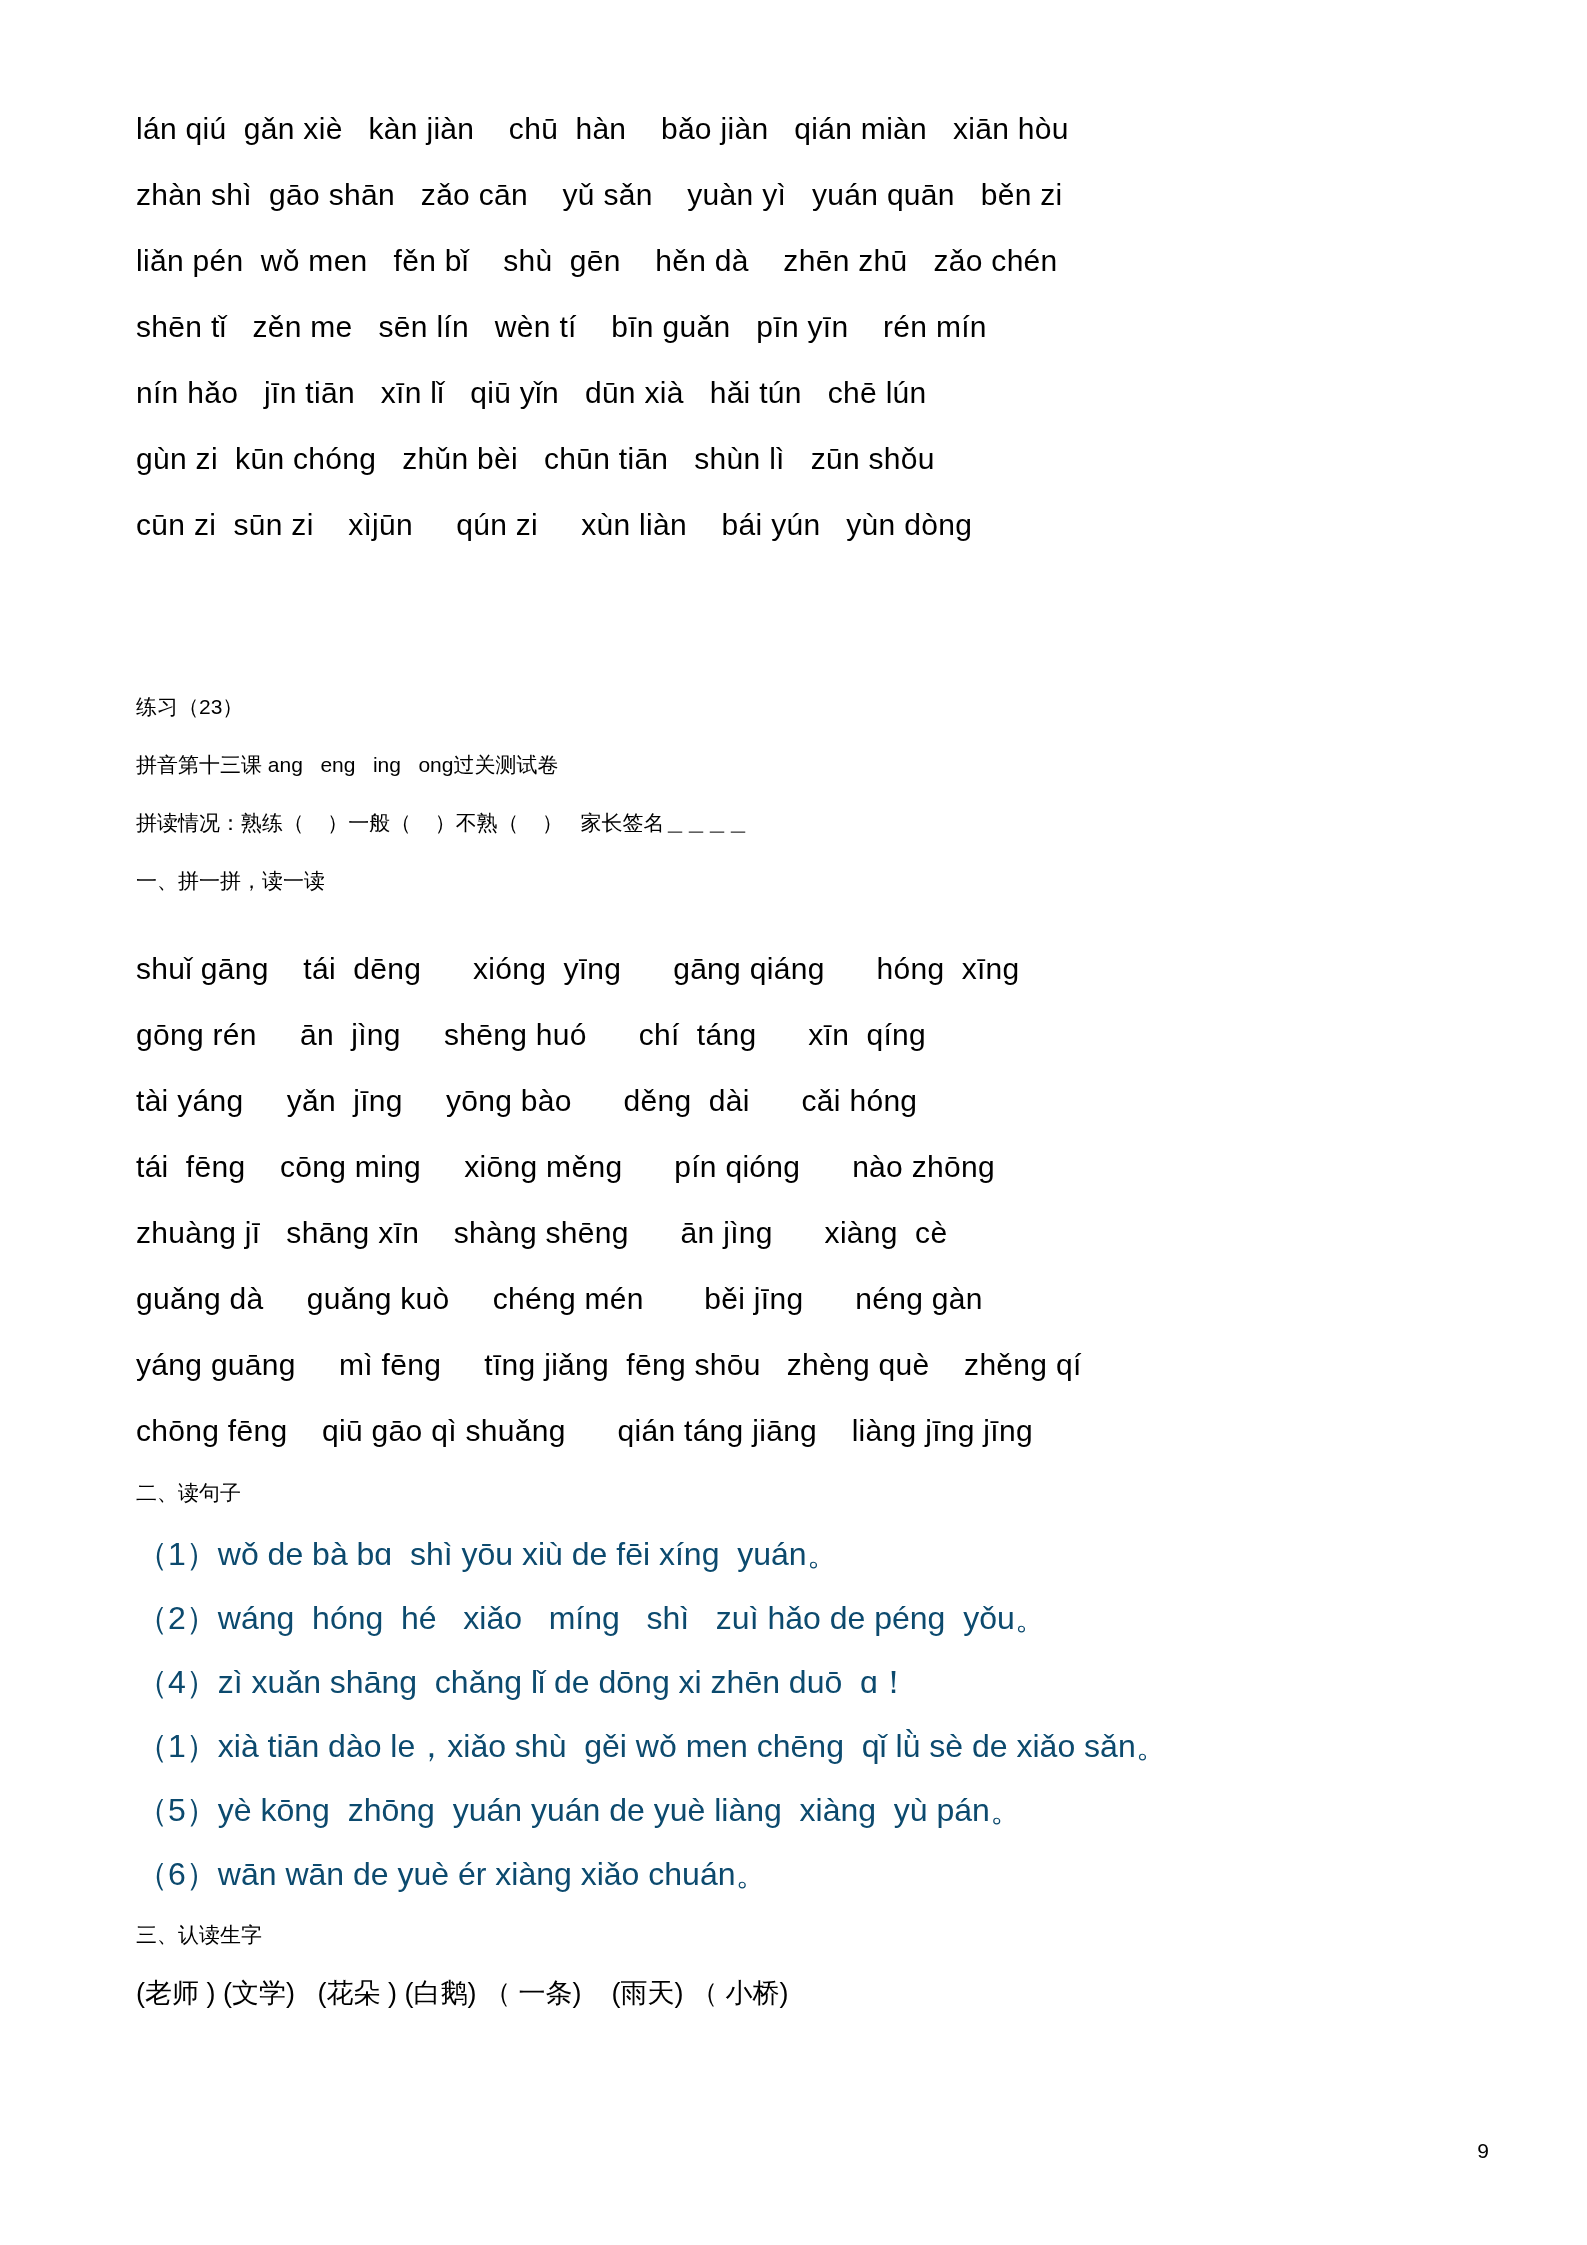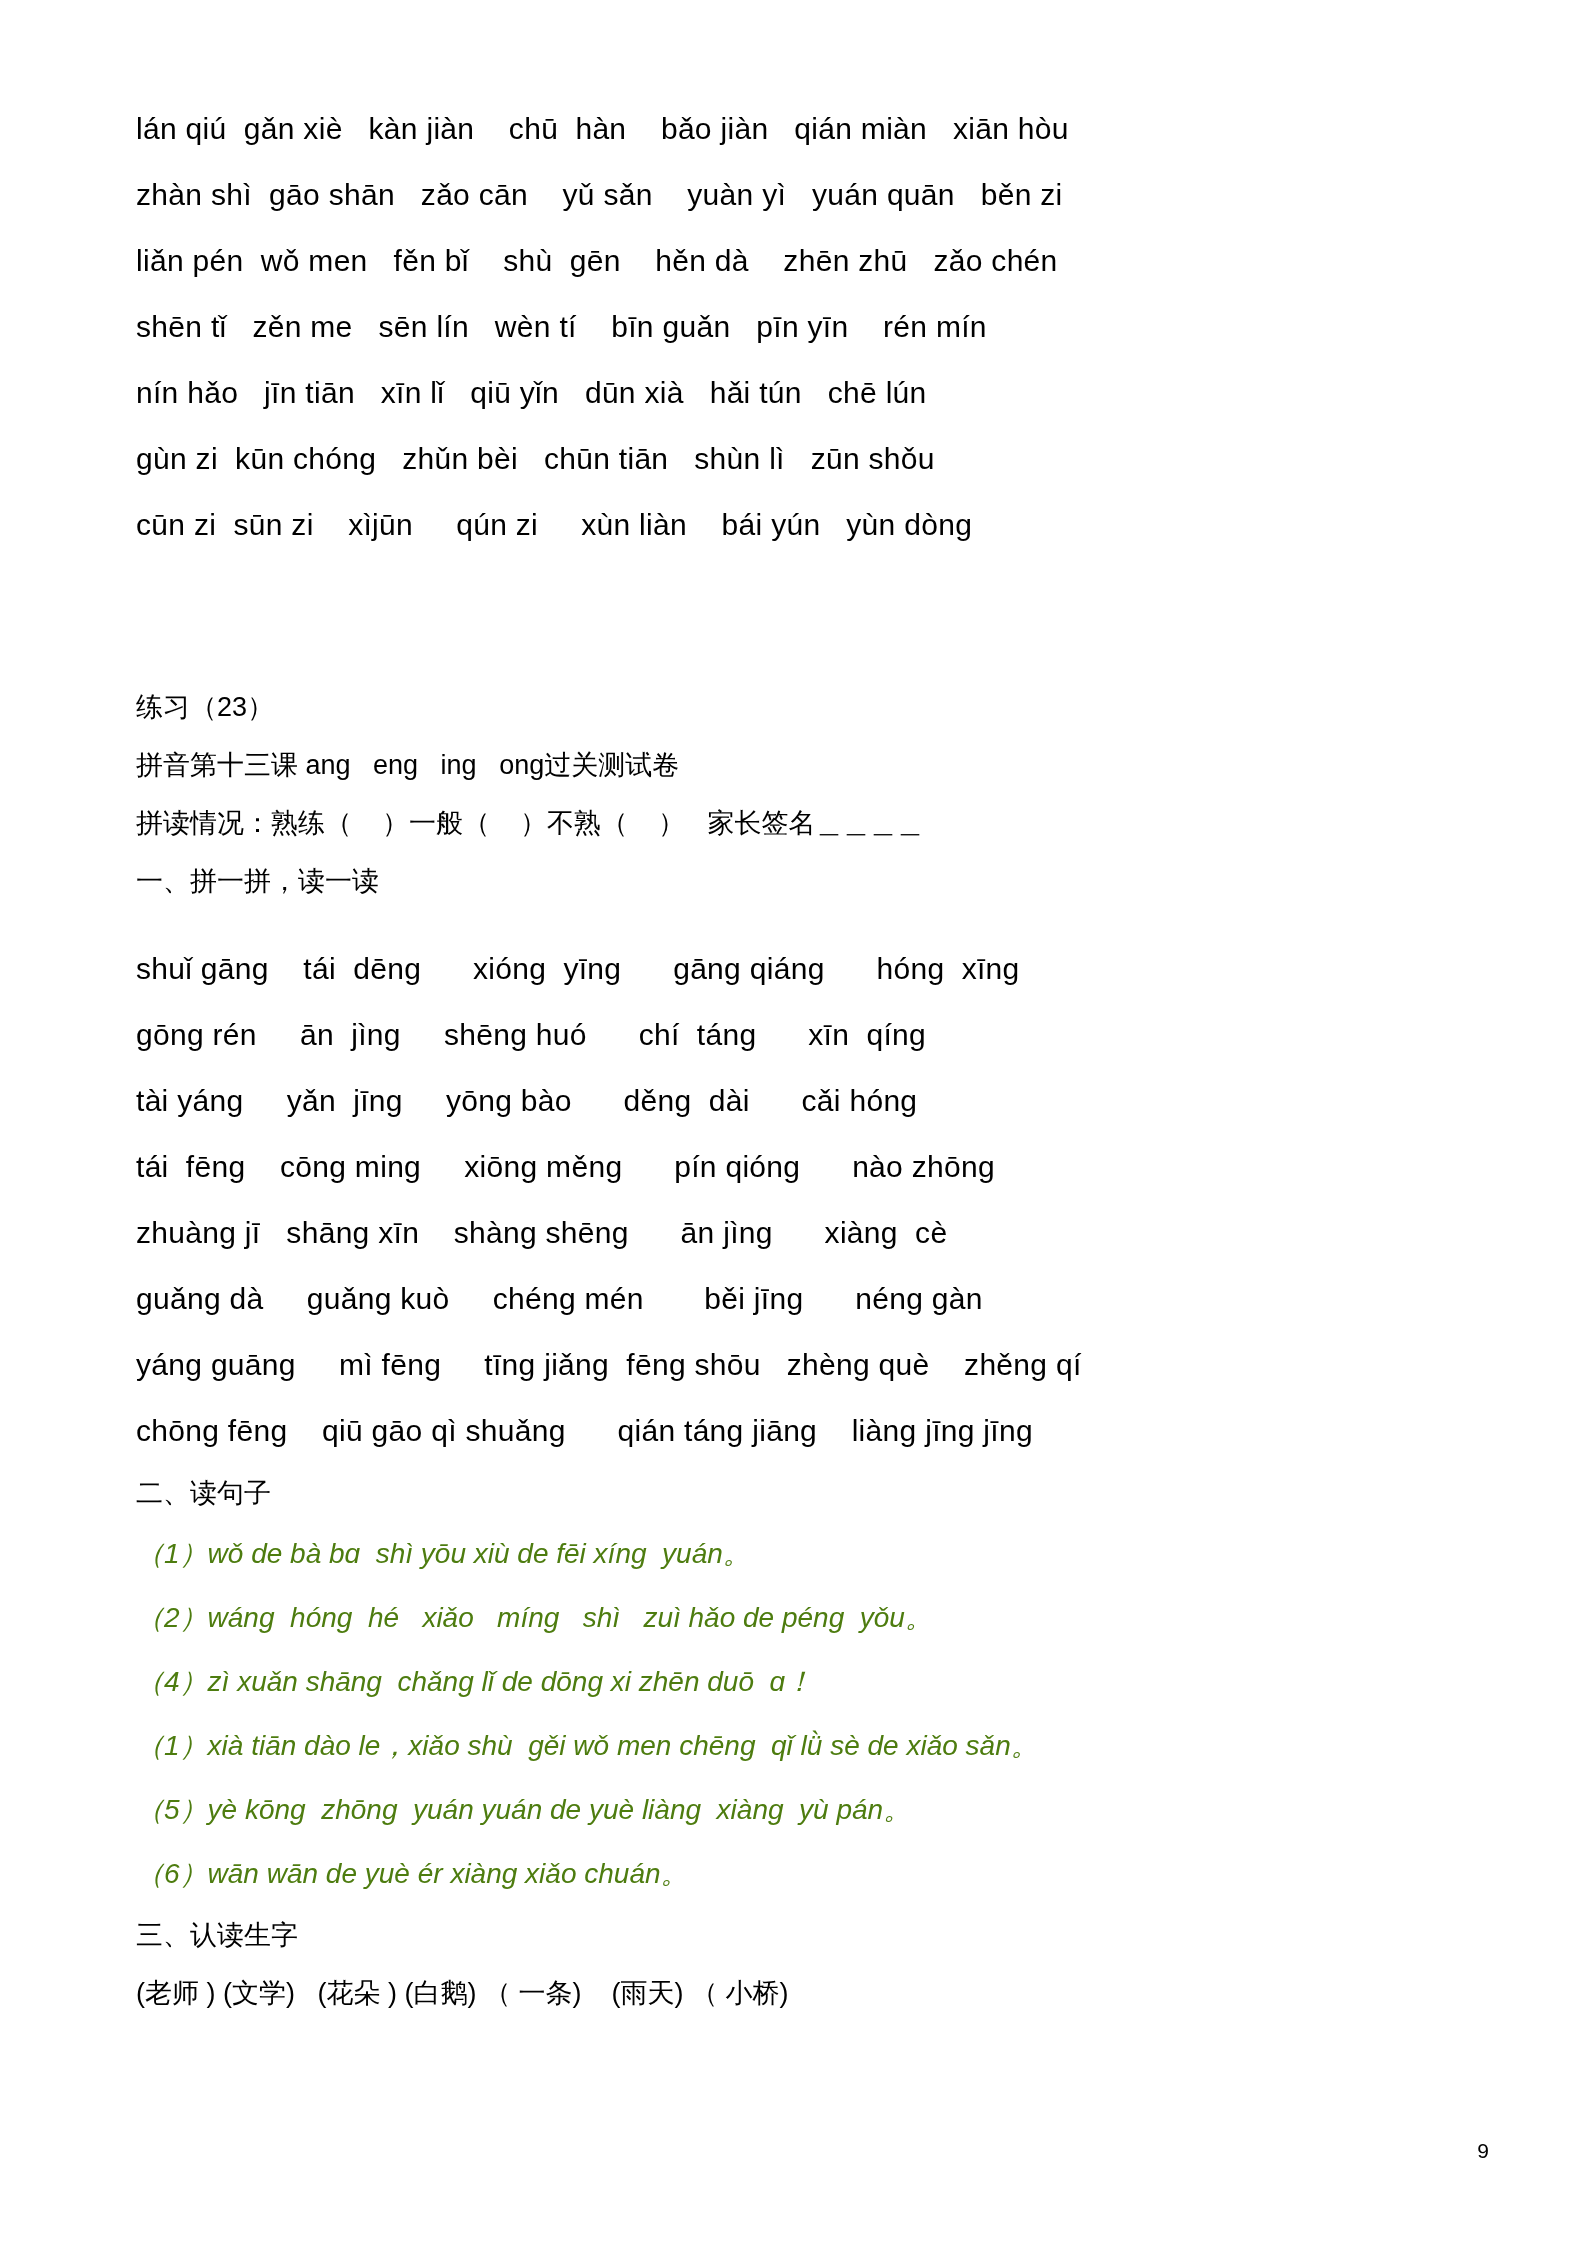--- a/index.html
+++ b/index.html
@@ -41,31 +41,30 @@
     letter-spacing: 0.3px;
     color: #000;
   }
   .cn-line {
     font-size: 27px;
     line-height: 58px;
     white-space: pre;
     color: #000;
   }
   .cn-head {
-    font-size: 27px;
+    font-size: 21px;
     line-height: 58px;
     white-space: pre;
     color: #000;
   }
   .sent-line {
-    font-size: 28px;
+    font-size: 32px;
     line-height: 64px;
     white-space: pre;
-    color: #4d7c0f;
-    font-style: italic;
+    color: #0c4a6e;
   }
   .gap-lg { height: 120px; }
   .gap-sm { height: 26px; }
 
   .block-1 { margin-bottom: 0; }
 
   .page-number {
     position: absolute;
     right: 98px;
     bottom: 82px;

